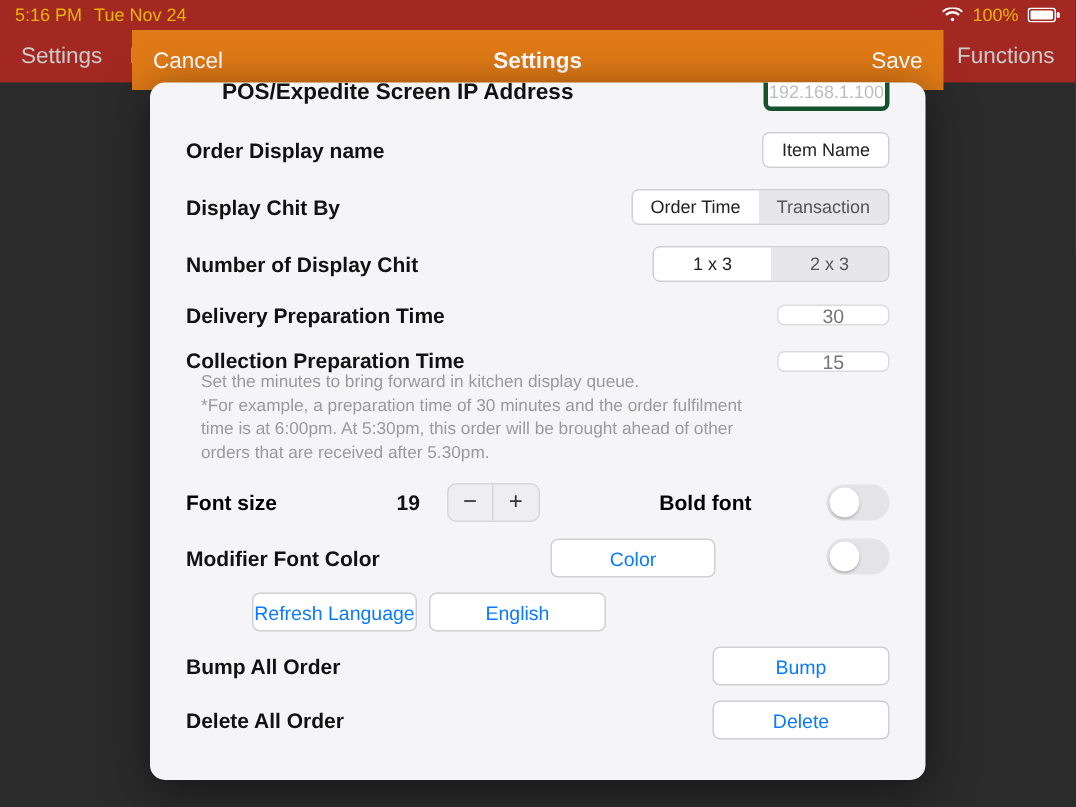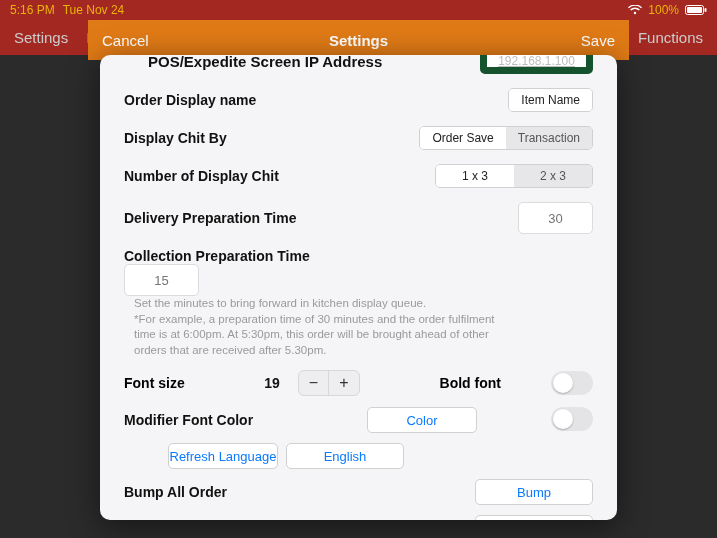--- a/index.html
+++ b/index.html
@@ -14,43 +14,43 @@
   .toolbar-back .right { display:flex; gap:18px; }
   .overlay-header { position:absolute; top:20px; left:88px; right:88px; height:40px; background:#e07a16; display:flex; align-items:center; justify-content:space-between; padding:0 14px; }
   .overlay-header .title { position:absolute; left:0; right:0; text-align:center; color:#fff; font-weight:600; font-size:15px; pointer-events:none; }
   .overlay-header .cancel, .overlay-header .save { color:#fff; font-size:15px; cursor:pointer; }
   .sheet { position:absolute; top:55px; left:100px; right:100px; bottom:18px; background:#f5f5f7; border-radius:10px; box-shadow:0 6px 30px rgba(0,0,0,0.5); overflow:hidden; }
   .sheet-inner { position:absolute; top:0; left:0; right:0; bottom:0; overflow-y:hidden; padding:0 24px 10px 24px; }
   .row { display:flex; align-items:center; justify-content:space-between; padding:7px 0; }
   .row-label { font-size:14px; font-weight:600; color:#111; }
   .row-controls { display:flex; align-items:flex-start; gap:8px;padding-left:44px; }
   .cut-row .row-label { font-size:15px; font-weight:700; position:relative; top:0; }
-  .num-input { width:75px; height:32px; border:1px solid #dcdcdc; border-radius:5px; background:#fff; text-align:center; color:#8b5cf6; font-size:13px; }
+  .num-input { width:75px; height:14px; border:1px solid #dcdcdc; border-radius:5px; background:#fff; text-align:center; color:#8b5cf6; font-size:13px; }
   .seg { display:flex; border:1px solid #d0d0d0; border-radius:5px; overflow:hidden; font-size:12px; }
   .seg > div { padding:4px 12px; min-width:78px; text-align:center; cursor:pointer; }
   .seg .sel { background:#fff; color:#222; }
   .seg .unsel { background:#e7e7e9; color:#555; }
   .helper { font-size:11.5px; color:#9a9a9a; line-height:1.35; padding:0 0 6px 10px; max-width:390px; }
   .stepper { display:flex; border:1px solid #d7d7d7; border-radius:6px; overflow:hidden; background:#eeeef0; }
   .stepper > div { width:30px; height:24px; display:flex; align-items:center; justify-content:center; font-size:16px; color:#333; cursor:pointer; }
   .stepper > div:first-child { border-right:1px solid #d7d7d7; }
   .fontsize-val { font-size:14px; font-weight:600; color:#111; margin-right:8px; }
   .toggle { width:42px; height:24px; border-radius:12px; background:#e4e4e6; position:relative; cursor:pointer; }
   .toggle::after { content:""; position:absolute; width:20px; height:20px; border-radius:50%; background:#fff; box-shadow:0 1px 2px rgba(0,0,0,0.25); top:2px; left:2px; }
   .link-btn { min-width:118px; height:26px; border:1px solid #d0d0d0; border-radius:5px; background:#fff; color:#0a7aff; font-size:13px; display:flex; align-items:center; justify-content:center; cursor:pointer; }
   .link-btn.small { min-width:110px; }
   .row.tight { padding:5px 0; }
   .fontrow { display:flex; align-items:center; justify-content:space-between; padding:6px 0; }
   .fontrow .left { display:flex; align-items:center; gap:60px; }
   .fontrow .left .lbl { font-size:14px; font-weight:600; }
   .fontrow .mid { display:flex; align-items:center; gap:10px;}
   .fontrow .right { display:flex; align-items:center; gap:50px; }
   .boldlbl { font-size:14px; font-weight:700; }
-  .row.collprep { align-items:flex-start;flex-direction:column; }
-  .ip-box { width:113px; height:26px; border:7px solid #14532d; border-radius:5px; background:#fff; color:#bdbdbd; font-size:12px; display:flex; align-items:center; justify-content:center;text-decoration:underline; }
+  .row.collprep { align-items:flex-end; }
+  .ip-box { width:84px; height:26px; border:3px solid #14532d; border-radius:5px; background:#fff; color:#bdbdbd; font-size:12px; display:flex; align-items:center; justify-content:center; }
 </style>
 </head>
 <body>
 
 <div class="screen">
 
   <div class="status-bar">
     <div class="status-left">
       <span>5:16 PM</span>
       <span>Tue Nov 24</span>
@@ -100,21 +100,21 @@
       <div class="row">
         <span class="row-label">Order Display name</span>
         <div class="seg">
           <div class="sel">Item Name</div>
         </div>
       </div>
 
       <div class="row">
         <span class="row-label">Display Chit By</span>
         <div class="seg">
-          <div class="sel">Order Save</div>
+          <div class="sel">Order Time</div>
           <div class="unsel">Transaction</div>
         </div>
       </div>
 
       <div class="row">
         <span class="row-label">Number of Display Chit</span>
         <div class="seg">
           <div class="sel">1 x 3</div>
           <div class="unsel">2 x 3</div>
         </div>

